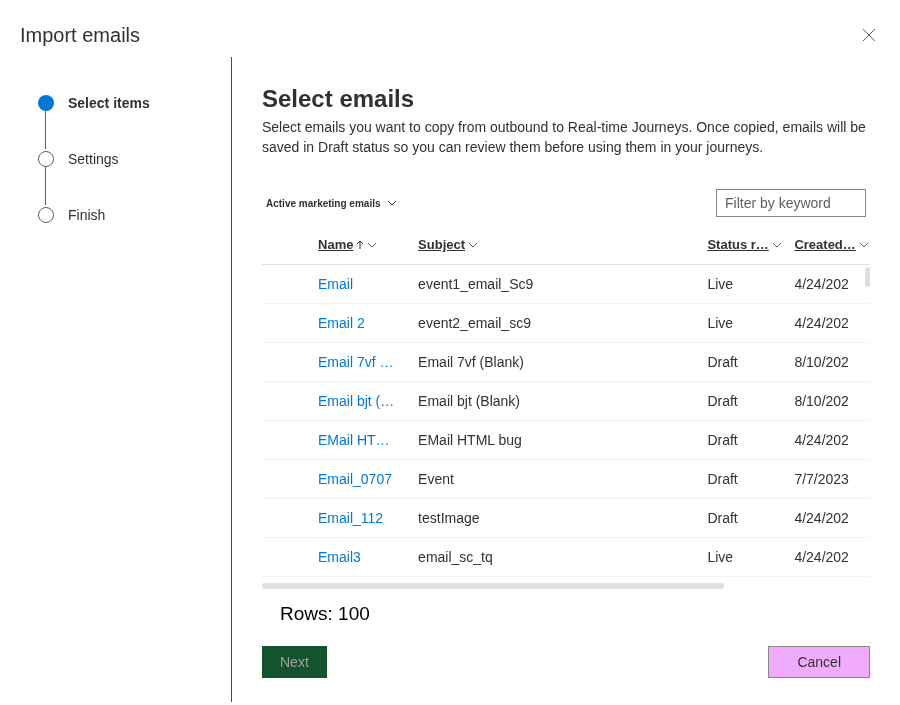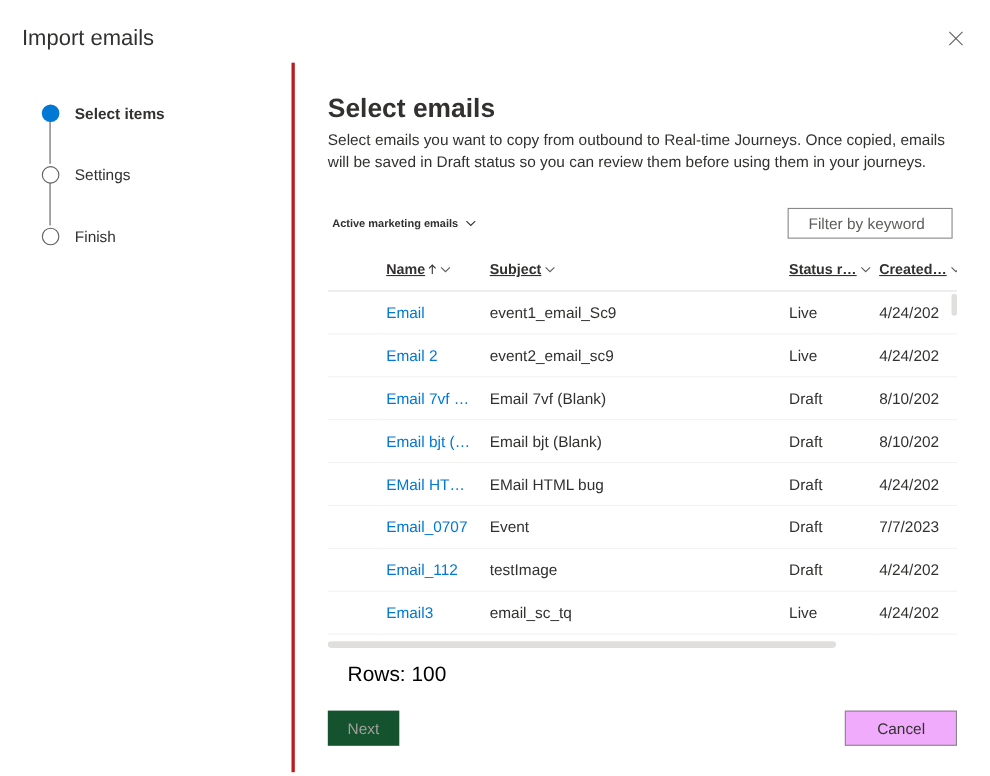--- a/index.html
+++ b/index.html
@@ -41,23 +41,23 @@
     }
     .close-btn svg {
       width: 14px;
       height: 14px;
     }
     .dialog-body {
       display: flex;
       height: calc(100% - 60px);
     }
     .sidebar {
-      width: 268px;
+      width: 232px;
       padding: 24px 0 0 38px;
-      border-right: 3px solid #b91c1c;
+      border-right: 1px solid #b91c1c;
     }
     .step-list {
       list-style: none;
     }
     .step-item {
       display: flex;
       align-items: center;
       gap: 14px;
       position: relative;
       padding-bottom: 12px;
@@ -125,21 +125,21 @@
     .view-selector {
       display: flex;
       align-items: center;
       gap: 6px;
       cursor: pointer;
       font-weight: 600;
       font-size: 10px;
     }
     .filter-input {
       border: 1px solid #8a8886;
-      padding: 5px 18px;
+      padding: 5px 8px;
       font-size: 14px;
       width: 150px;
       font-family: inherit;
     }
     .filter-input::placeholder {
       color: #605e5c;
     }
     .table-wrap {
       flex: 1;
       overflow: hidden;

